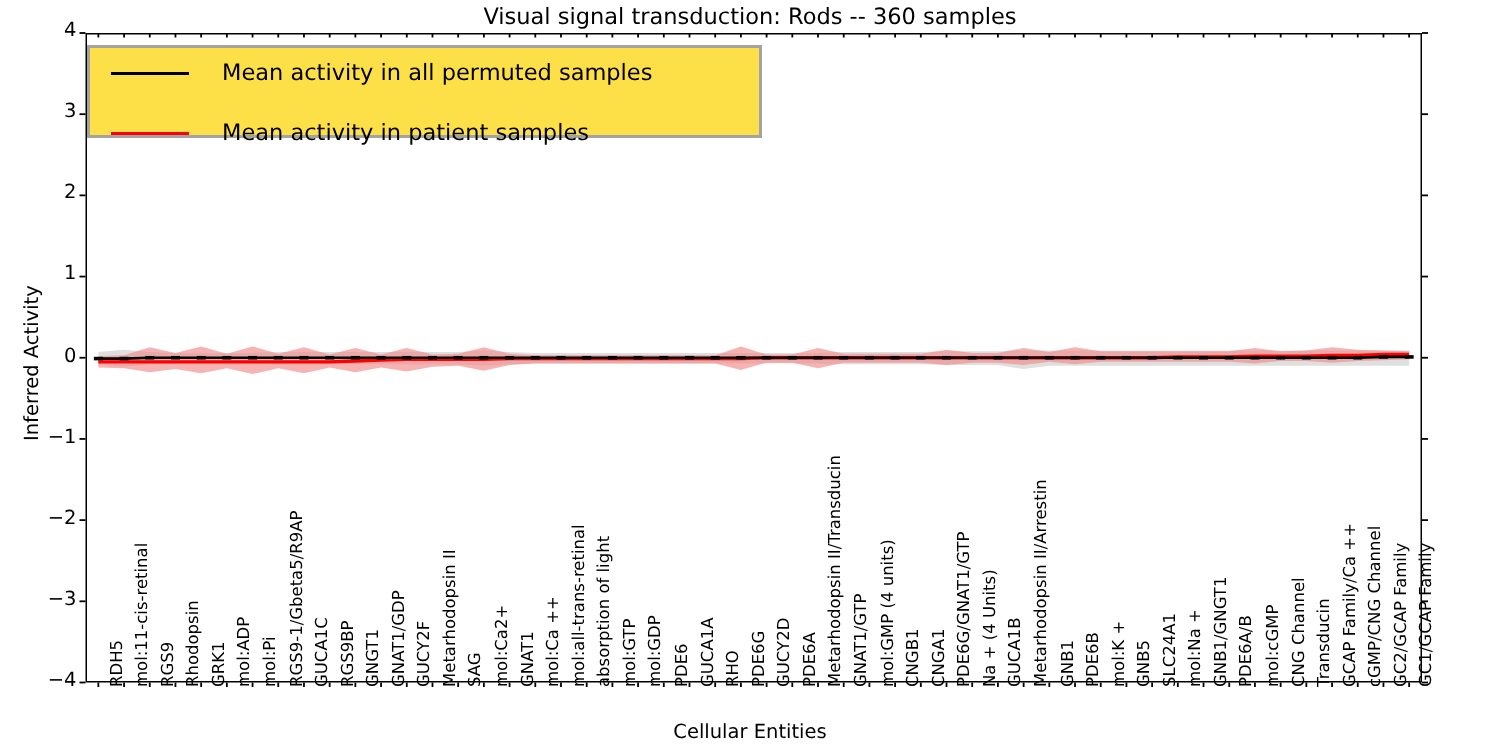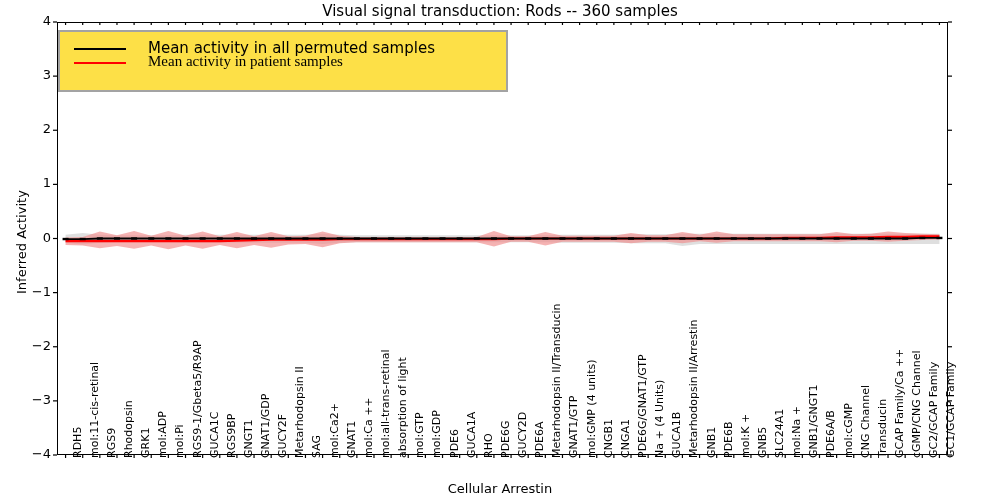--- a/index.html
+++ b/index.html
@@ -109,21 +109,21 @@
 </head>
 <body>
 
 <div id="figure">
 
   <div class="chart-title">Visual signal transduction: Rods -- 360 samples</div>
 
   <div id="ylabel-holder">
       <div class="ylabel" style="left: 14px; top: 293.5px;">Inferred Activity</div>
     </div>
-  <div class="xlabel">Cellular Arrestin</div>
+  <div class="xlabel">Cellular Entities</div>
 
   <div id="ytick-holder">
       <div class="ytick-label" style="width: 51px; top: 13px; left: 0px;">4</div>
       <div class="ytick-label" style="width: 51px; top: 67.125px; left: 0px;">3</div>
       <div class="ytick-label" style="width: 51px; top: 121.25px; left: 0px;">2</div>
       <div class="ytick-label" style="width: 51px; top: 175.375px; left: 0px;">1</div>
       <div class="ytick-label" style="width: 51px; top: 229.5px; left: 0px;">0</div>
       <div class="ytick-label" style="width: 51px; top: 283.625px; left: 0px;">−1</div>
       <div class="ytick-label" style="width: 51px; top: 337.75px; left: 0px;">−2</div>
       <div class="ytick-label" style="width: 51px; top: 391.875px; left: 0px;">−3</div>
@@ -372,19 +372,19 @@
       <line x1="939.4326923076924" y1="22" x2="939.4326923076924" y2="25" stroke="#000000" stroke-width="1.2"></line>
     </svg>
 
   <div class="plot-frame" id="plot-frame" style="left: 57px; top: 22px; width: 891px; height: 433px;"></div>
 
   <div class="legend-box">
     <div class="legend-row" style="top:4px;">
       <div class="legend-swatch" id="legend-swatch-0" style="border-top-color: rgb(0, 0, 0);"></div>
       <div class="legend-text">Mean activity in all permuted samples</div>
     </div>
-    <div class="legend-row" style="top:18px;font-family:Liberation Serif, serif;">
+    <div class="legend-row" style="top:44px;">
       <div class="legend-swatch" id="legend-swatch-1" style="border-top-color: rgb(255, 0, 0);"></div>
       <div class="legend-text">Mean activity in patient samples</div>
     </div>
   </div>
 
 </div>
 
 </body></html>

